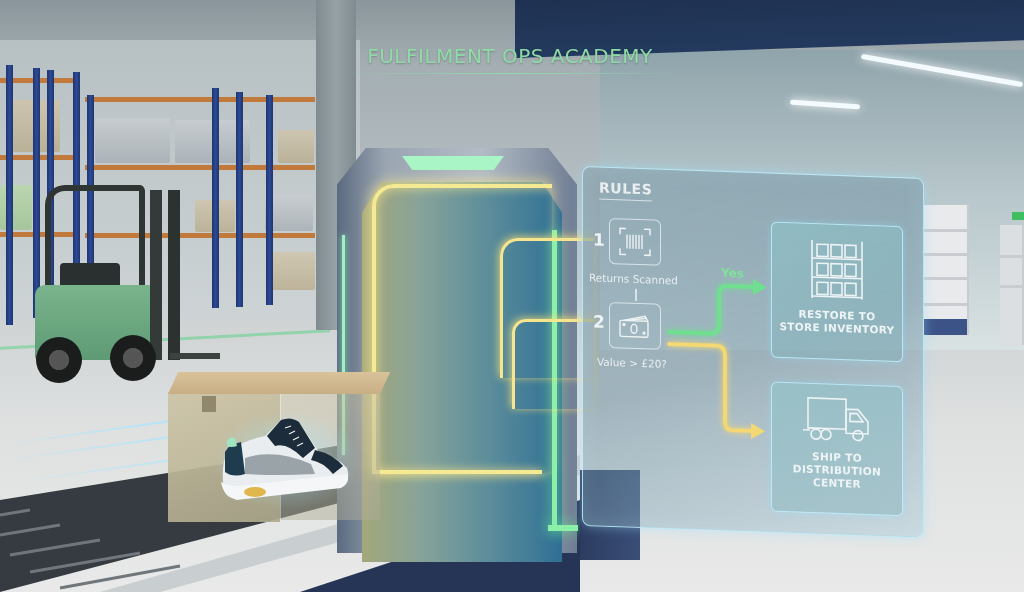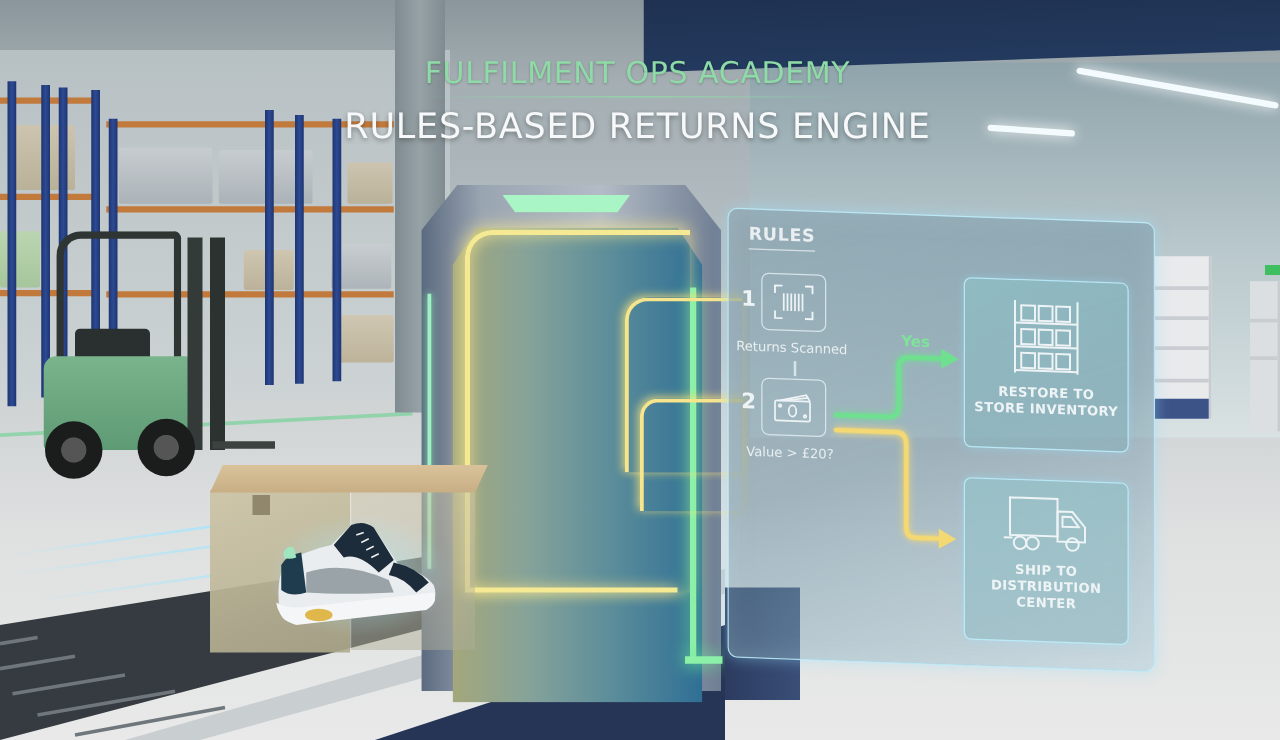--- a/index.html
+++ b/index.html
@@ -84,21 +84,21 @@
     background: linear-gradient(160deg,rgba(210,200,170,.55),rgba(170,170,150,.5)); border-left: 1px solid rgba(255,255,255,.4); }
   .box-top { position: absolute; left: 168px; top: 372px; width: 212px; height: 22px;
     background: linear-gradient(180deg,#d9c29a,#c8ae85); transform: skewX(-25deg); transform-origin: left bottom; }
   .box-tape { position: absolute; left: 202px; top: 396px; width: 14px; height: 16px; background: rgba(130,120,95,.8); }
   .shoe-glow { position: absolute; left: 212px; top: 410px; width: 150px; height: 100px; border-radius: 50%;
     background: radial-gradient(ellipse, rgba(170,235,255,.55), rgba(170,235,255,0) 70%); }
   .shoe { position: absolute; left: 215px; top: 412px; width: 140px; height: 94px; }
 
   
   .title-wrap { position: absolute; left: 250px; top: 44px; width: 520px; text-align: center; }
-  .subtitle { font-family: "DejaVu Sans", sans-serif; font-size: 24px; color: #8fdba7; letter-spacing: .5px; font-weight: normal; text-shadow: 0 1px 2px rgba(0,0,0,.25); }
+  .subtitle { font-family: "DejaVu Sans", sans-serif; font-size: 20px; color: #8fdba7; letter-spacing: .5px; font-weight: normal; text-shadow: 0 1px 2px rgba(0,0,0,.25); }
   .title-rule { width: 340px; height: 1px; margin: 5px auto 6px; background: linear-gradient(90deg,rgba(143,219,167,0),#8fdba7,rgba(143,219,167,0)); }
   .title { font-family: "DejaVu Sans", sans-serif; font-size: 28px; color: #f6f8f9; letter-spacing: .6px; text-shadow: 0 2px 4px rgba(0,0,0,.35); white-space: nowrap; }
 
   
   .rules-panel { position: absolute; left: 582px; top: 166px; width: 342px; height: 360px;
     border: 1.5px solid rgba(190,240,255,.85); border-radius: 8px;
     background: linear-gradient(160deg, rgba(120,150,165,.55), rgba(90,130,150,.45) 50%, rgba(170,200,215,.45));
     box-shadow: 0 0 12px rgba(150,225,255,.45), inset 0 0 20px rgba(200,240,255,.15);
     transform: skewY(2deg); transform-origin: left top; }
   .rules-heading { position: absolute; left: 16px; top: 12px; color: #e9eef0; font-weight: bold; font-size: 14px; letter-spacing: .5px; padding-bottom: 3px; border-bottom: 1.5px solid rgba(233,238,240,.8); }
@@ -251,21 +251,20 @@
         <line x1="74" y1="22" x2="80" y2="19"></line>
         <line x1="78" y1="28" x2="84" y2="25"></line>
         <line x1="82" y1="34" x2="88" y2="31"></line>
       </g>
     </svg>
   </div>
 
   <div class="title-wrap">
     <div class="subtitle">FULFILMENT OPS ACADEMY</div>
     <div class="title-rule"></div>
-    <div class="title">RULES-BASED RETURNS ENGINE</div>
   </div>
 
   <div class="rules-panel">
     <div class="rules-heading">RULES</div>
 
     <div class="rule-num" style="left:10px;top:62px;">1</div>
     <div class="rule-iconbox" style="left:26px;top:50px;">
       <svg width="34" height="30" viewBox="0 0 34 30">
         <g fill="none" stroke="#eef3f5" stroke-width="1.5">
           <path d="M2 8 V2 H8"></path>

